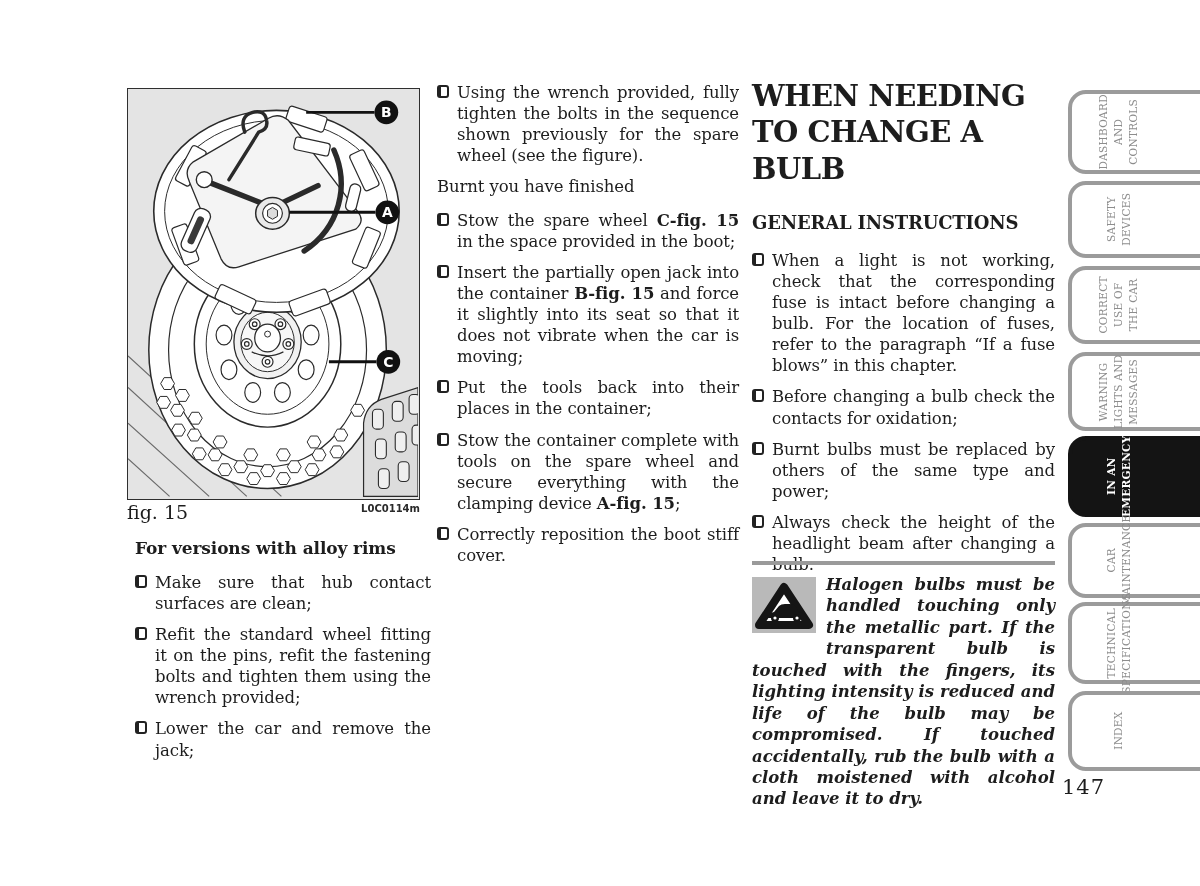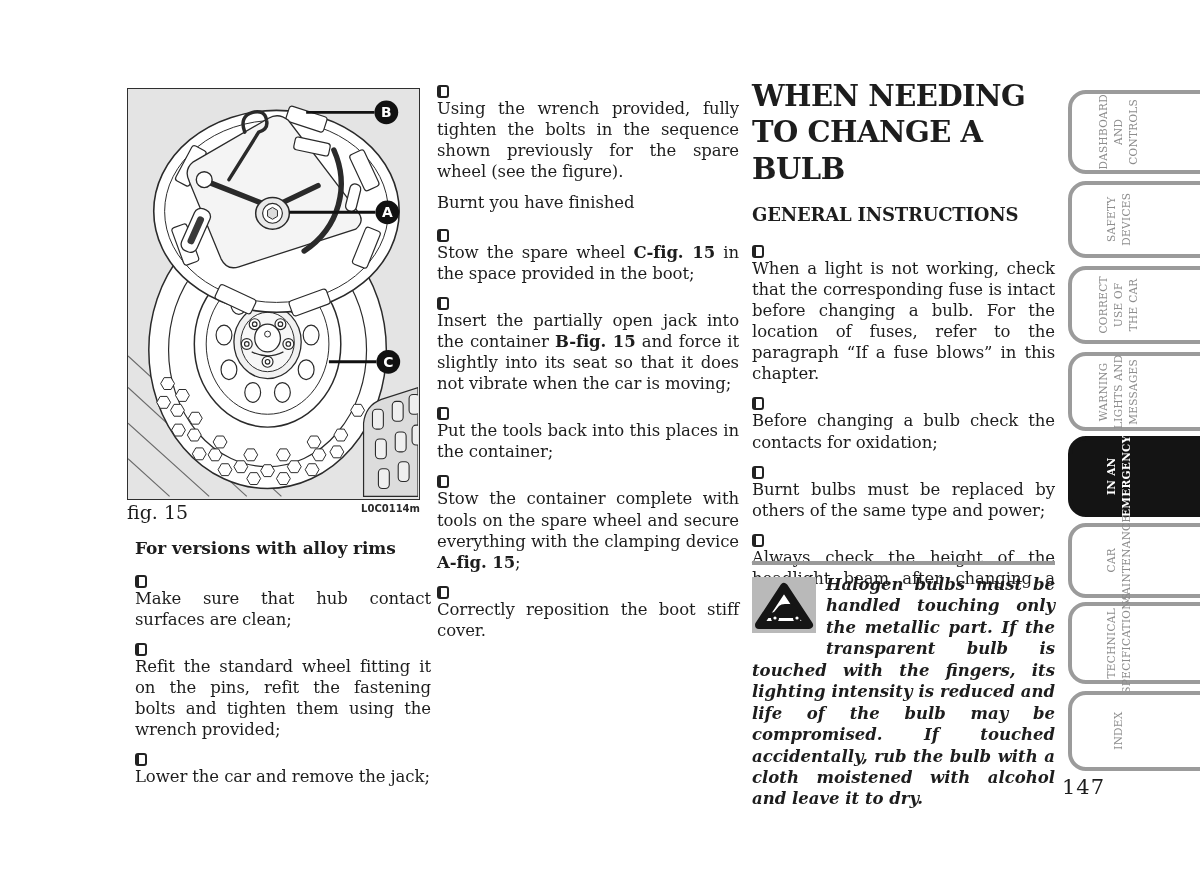--- a/index.html
+++ b/index.html
@@ -14,26 +14,26 @@
   .figure-caption-row { display:flex; justify-content:space-between; align-items:flex-start; margin-top:1px; }
   .fig-caption { font-size:19px; color:#1d1d1d; }
   .fig-code { font-family:"DejaVu Sans", sans-serif; font-weight:bold; font-size:10px; color:#2a2a2a; margin-top:2px; }
   
   .col { position:absolute; text-align:justify; font-size:16.5px; line-height:1.28; letter-spacing:-0.1px; }
   .col-left  { left:135px; top:538px; width:296px; }
   .col-mid   { left:437px; top:82px;  width:302px; }
   .col-right { left:752px; top:78px;  width:303px; }
   .section-title {
     font-size:29px; font-weight:bold; line-height:1.25; white-space:pre-line;
-    text-align:left; letter-spacing:-0.5px; margin-bottom:16px;
+    text-align:left; letter-spacing:-0.5px; margin-bottom:24px;
   }
   .sub-heading { font-size:18px; font-weight:bold; text-align:left; letter-spacing:-0.2px; margin-bottom:16px; }
   .mini-heading { font-size:17px; font-weight:bold; text-align:left; margin-bottom:12px; }
   ul.blist { list-style:none; }
-  ul.blist li { display:flex; margin-bottom:10px;flex-direction:column; }
+  ul.blist li { display:flex; margin-bottom:10px; }
   .sq {
     flex:0 0 auto; width:12px; height:13px; margin:3px 8px 0 0;
     border:2.5px solid #222; border-left-width:4.5px; border-radius:3px; background:#fff;
   }
   .bt { flex:1 1 auto; }
   .plain-line { margin:2px 0 12px 0; text-align:left; }
   
   .warning { position:absolute; left:752px; top:561px; width:303px; }
   .warning-rule { height:4px; background:#9a9a9a; margin-bottom:9px; }
   .warning-body { font-weight:bold; font-style:italic; font-size:16.5px; line-height:1.3; text-align:justify; }
@@ -221,21 +221,21 @@
       <li>
           <span class="sq"></span>
         <p class="bt"><span>Stow the spare wheel </span><b>C-fig. 15</b><span> in the space provided in the boot;</span></p>
         </li>
       <li>
           <span class="sq"></span>
         <p class="bt"><span>Insert the partially open jack into the container </span><b>B-fig. 15</b><span> and force it slightly into its seat so that it does not vibrate when the car is moving;</span></p>
         </li>
       <li>
           <span class="sq"></span>
-        <p class="bt"><span>Put the tools back into this places in the container;</span></p>
+        <p class="bt"><span>Put the tools back into their places in the container;</span></p>
         </li>
       <li>
           <span class="sq"></span>
         <p class="bt"><span>Stow the container complete with tools on the spare wheel and secure everything with the clamping device </span><b>A-fig. 15</b><span>;</span></p>
         </li>
       <li>
           <span class="sq"></span>
         <p class="bt"><span>Correctly reposition the boot stiff cover.</span></p>
         </li>
     </ul>

